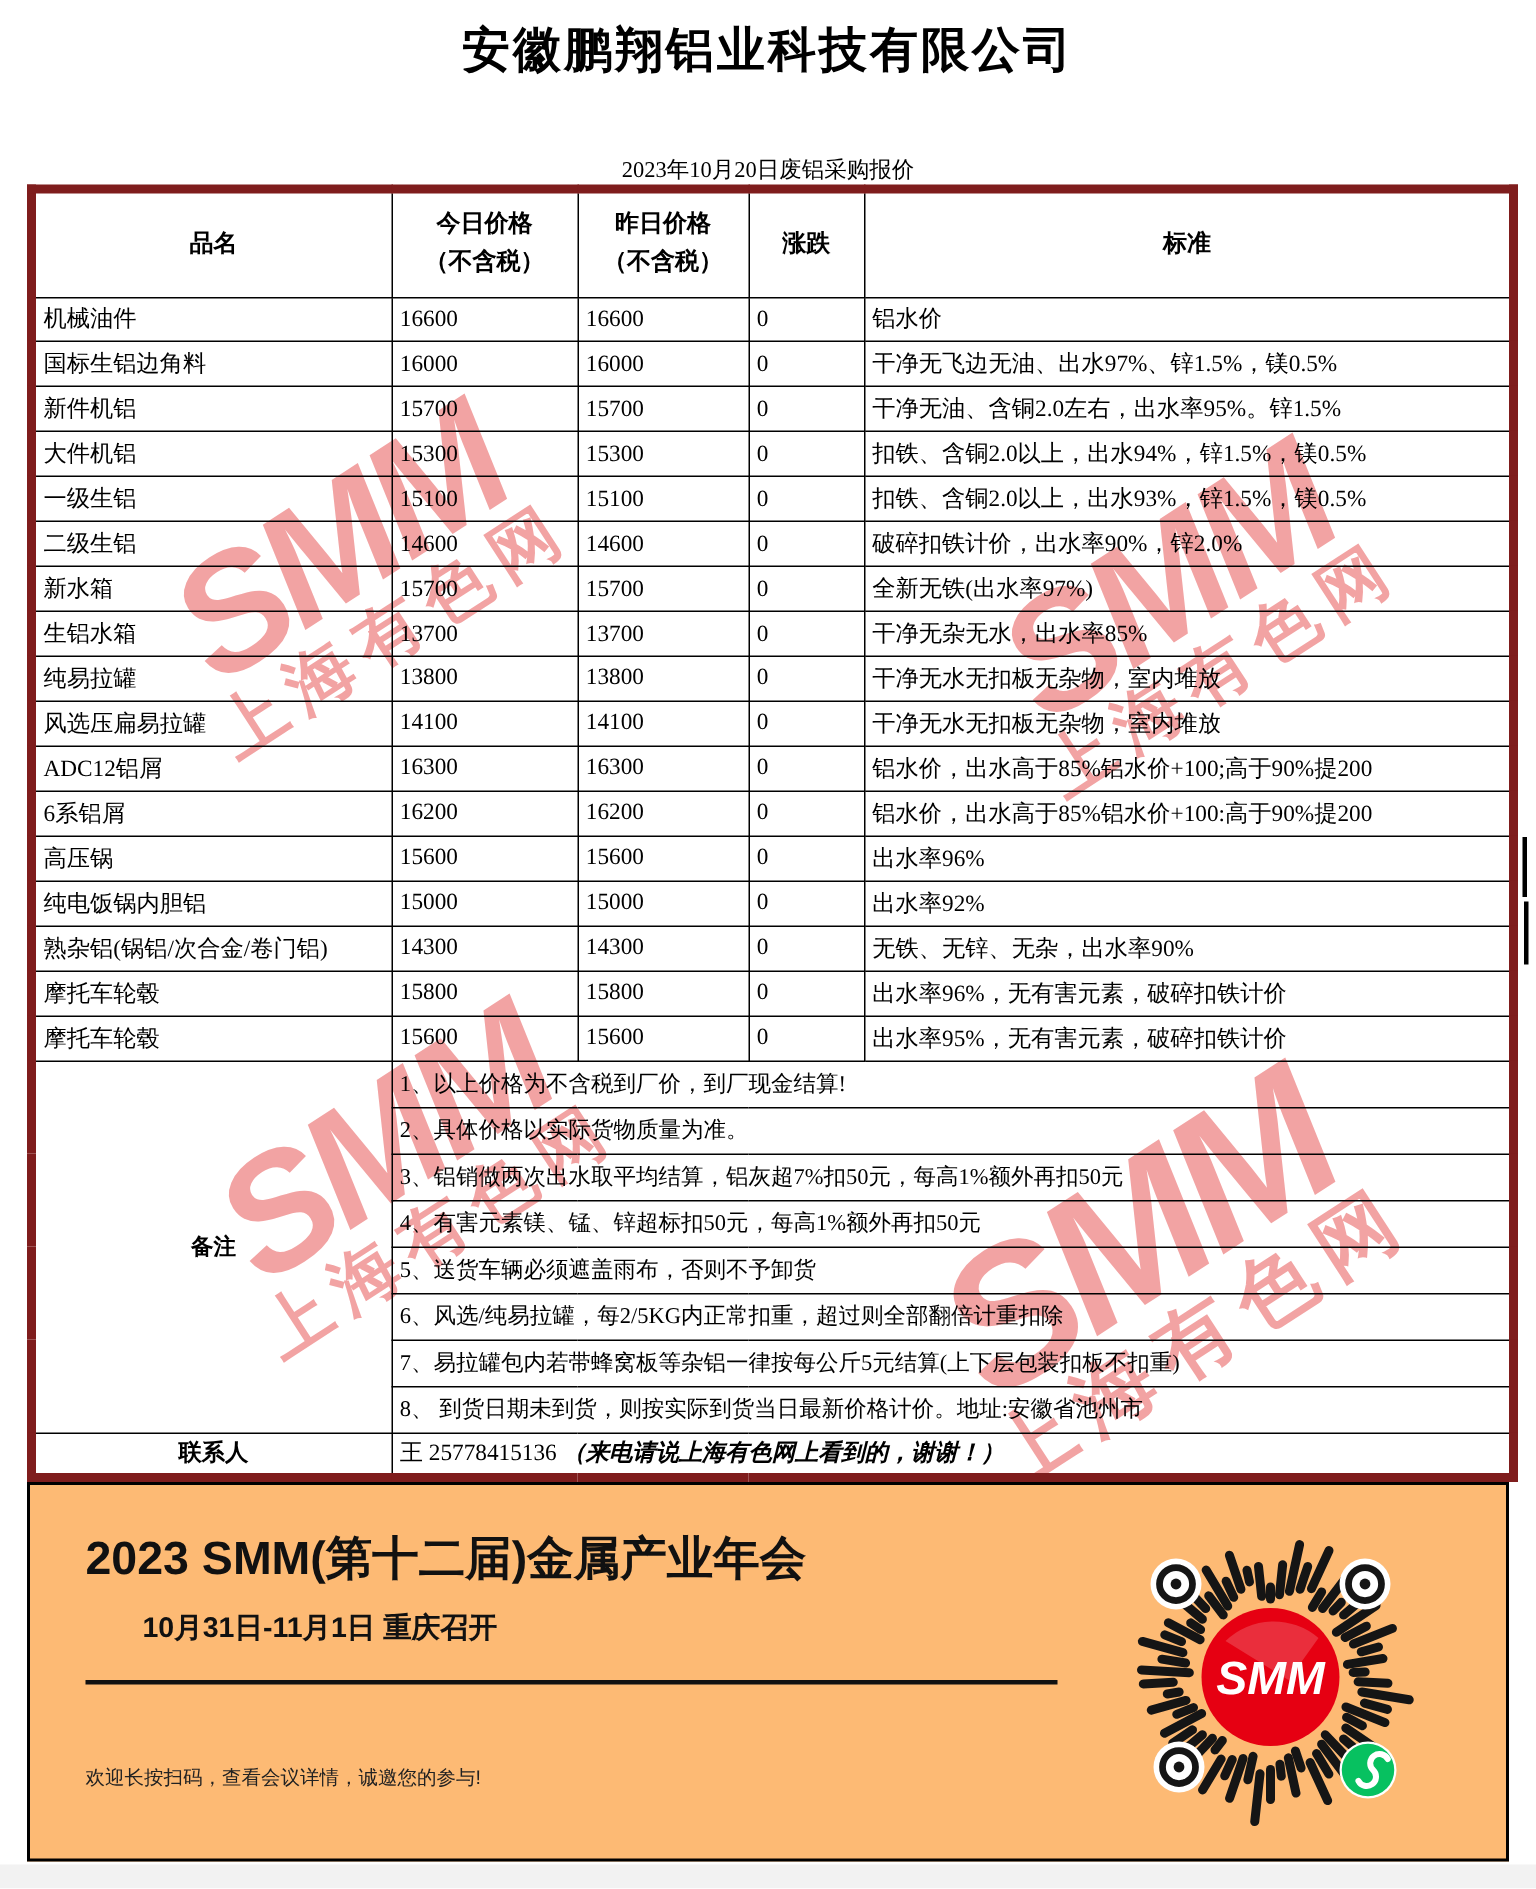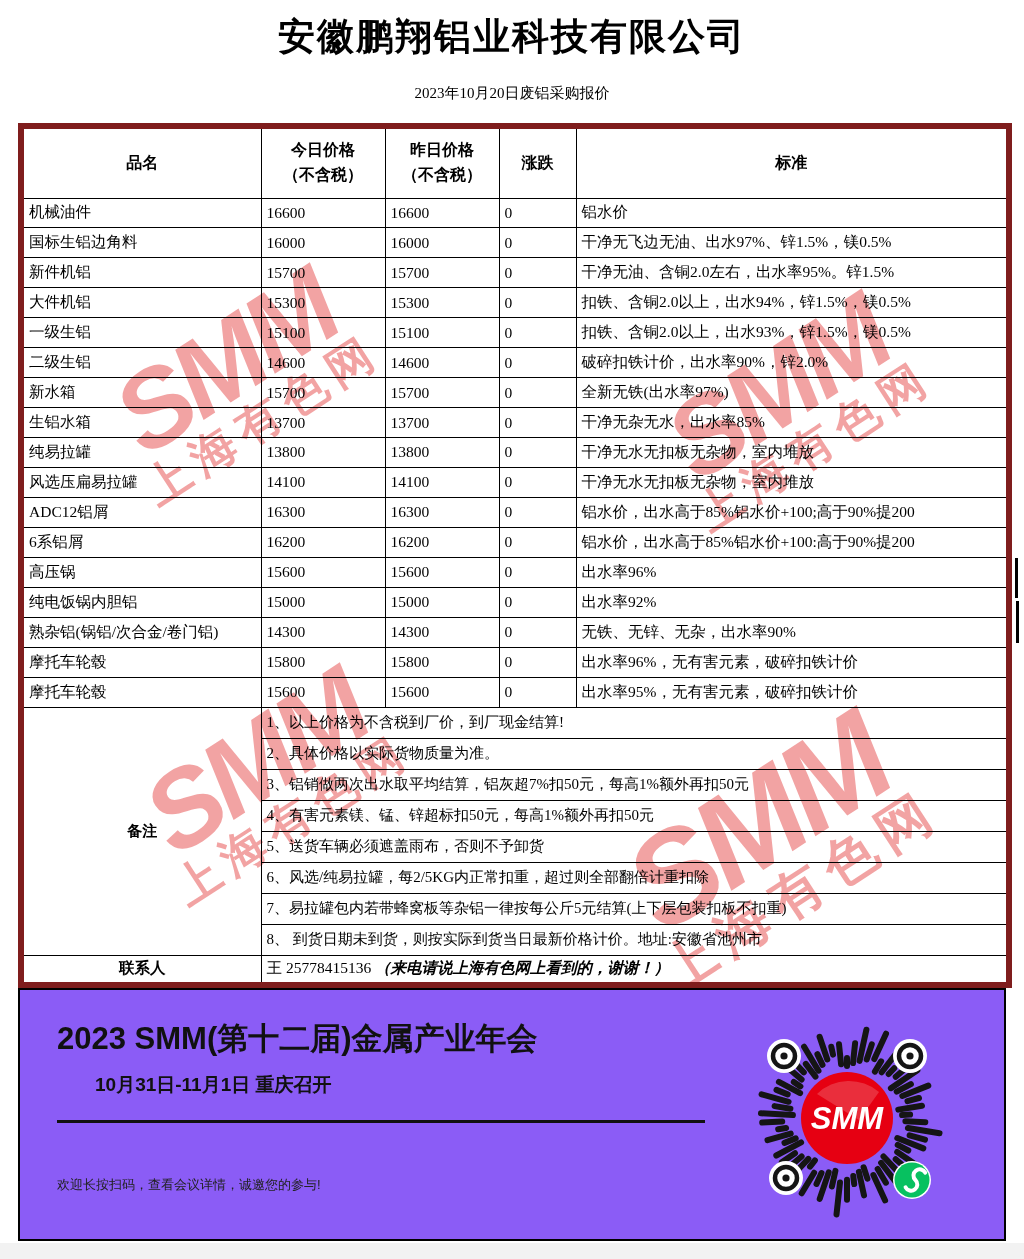--- a/index.html
+++ b/index.html
@@ -1,22 +1,22 @@
 <!DOCTYPE html>
 <html><head>
 <meta charset="utf-8">
 <style>
   * { margin:0; padding:0; box-sizing:border-box; }
   html,body { width:1024px; height:1259px; background:#fff; overflow:hidden; }
   body { position:relative; font-family:"Liberation Serif","DejaVu Serif",serif; color:#000; }
 
   
   .company-title { position:absolute; left:0; top:12px; width:1024px; text-align:center;
-    font-size:37px; font-weight:bold; letter-spacing:2px; }
-  .doc-subtitle  { position:absolute; left:0; top:84px; width:1024px; text-align:center;
+    font-size:32px; font-weight:bold; letter-spacing:2px; }
+  .doc-subtitle  { position:absolute; left:0; top:104px; width:1024px; text-align:center;
     font-size:15px; }
 
   
   .wm { position:absolute; z-index:1; color:rgba(230,72,72,0.50); text-align:center;
         pointer-events:none; white-space:nowrap;
         transform:translate(-50%,-50%) rotate(-33deg); }
   .wm .wm-brand { display:block; font:italic 900 108px/0.82 "Liberation Sans","DejaVu Sans",sans-serif; letter-spacing:-5px; }
   .wm .wm-site  { display:block; font:bold 45px/1.05 "Liberation Sans","DejaVu Sans",sans-serif; letter-spacing:9px; }
   .wm1 { left:238px; top:382px; }
   .wm2 { left:790px; top:408px; }
@@ -31,21 +31,21 @@
   table.quote th { height:72px; font-size:16px; font-weight:bold; text-align:center;
     vertical-align:middle; line-height:1.55; }
   table.quote td { padding:1px 5px; vertical-align:middle; font-size:15.5px; }
   tr.remark-row td { height:31px; font-size:15px; }
   td.remark-label, td.contact-label { text-align:center; font-weight:bold; font-size:16px; }
   tr.contact-row td { height:30px; }
   .contact-note { font-weight:bold;font-style:italic; }
 
   
   .banner { position:absolute; left:18px; top:988px; width:988px; height:253px;
-    border:2px solid #000; background:#8b5cf6; z-index:3;
+    border:2px solid #000; background:#fdba74; z-index:3;
     font-family:"Liberation Sans","DejaVu Sans",sans-serif; }
   .banner-title { position:absolute; left:37px; top:28px; font-size:31px; font-weight:bold; color:#111; }
   .banner-date  { position:absolute; left:37px; top:82px; font-size:19px; font-weight:bold; color:#111;margin-left:38px; }
   .banner-divider { position:absolute; left:37px; top:130px; width:648px; height:3px; background:#111; }
   .banner-line1 { position:absolute; left:37px; top:150px; font-size:19px; color:#222; }
   .banner-line2 { position:absolute; left:37px; top:186px; font-size:13px; color:#222; }
   .qr-wrap { position:absolute; left:722px; top:12px; width:218px; height:228px; }
 
   
   .scroll-mark-a { position:absolute; left:1015px; top:558px; width:3px; height:40px; background:#000; z-index:4; }

